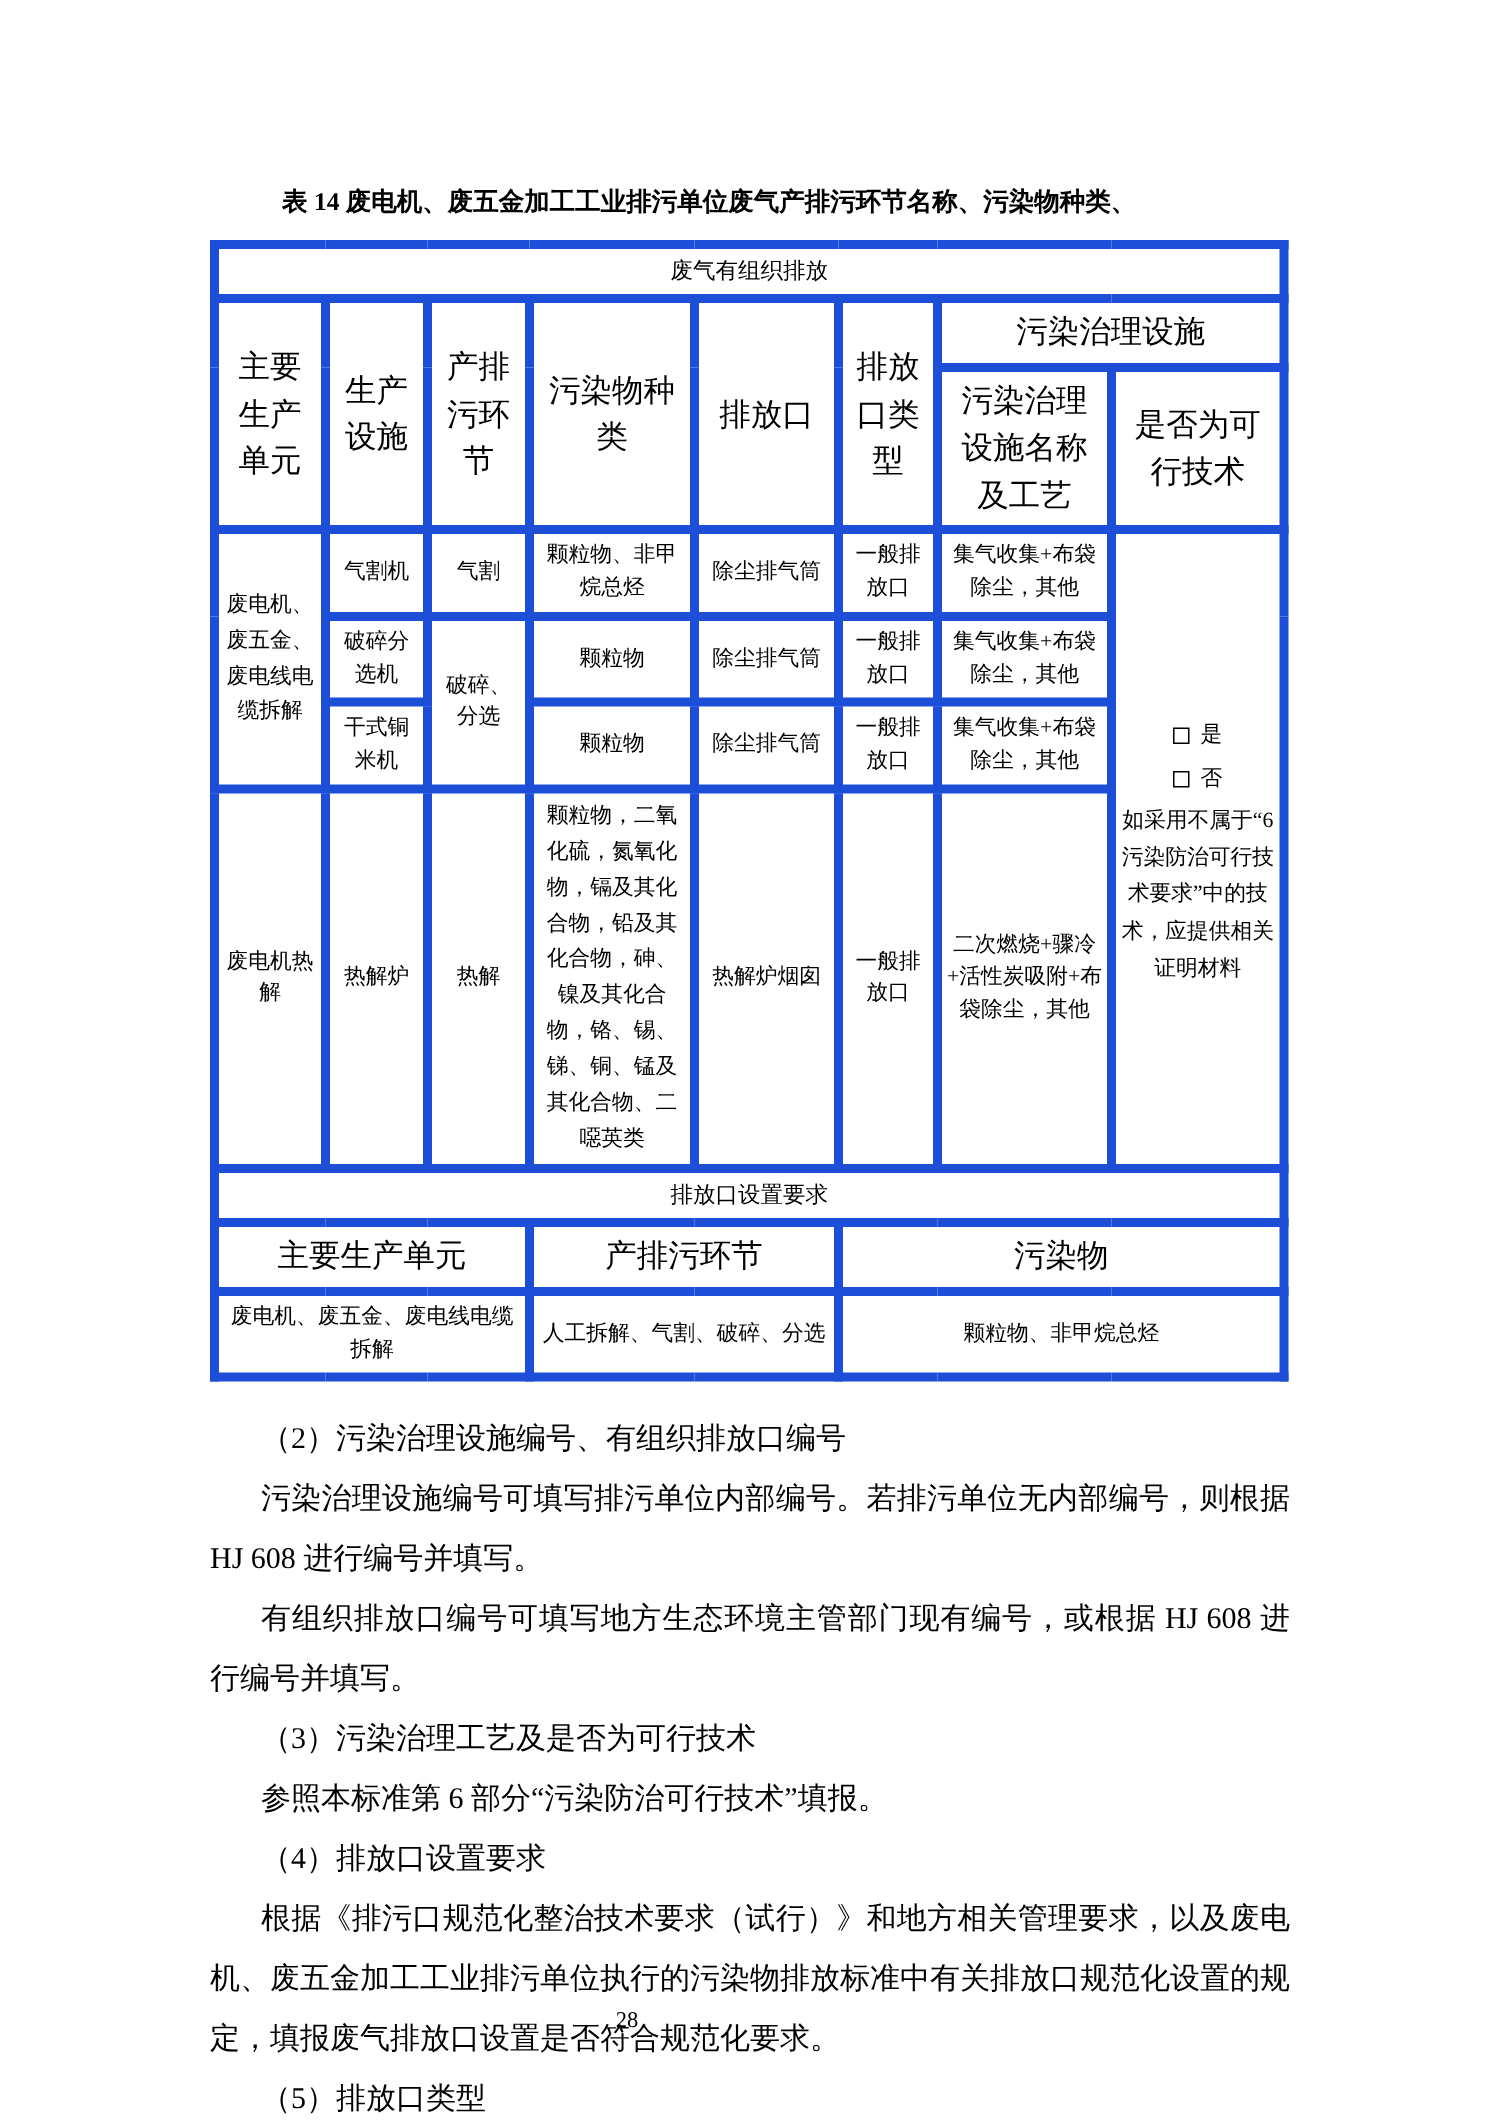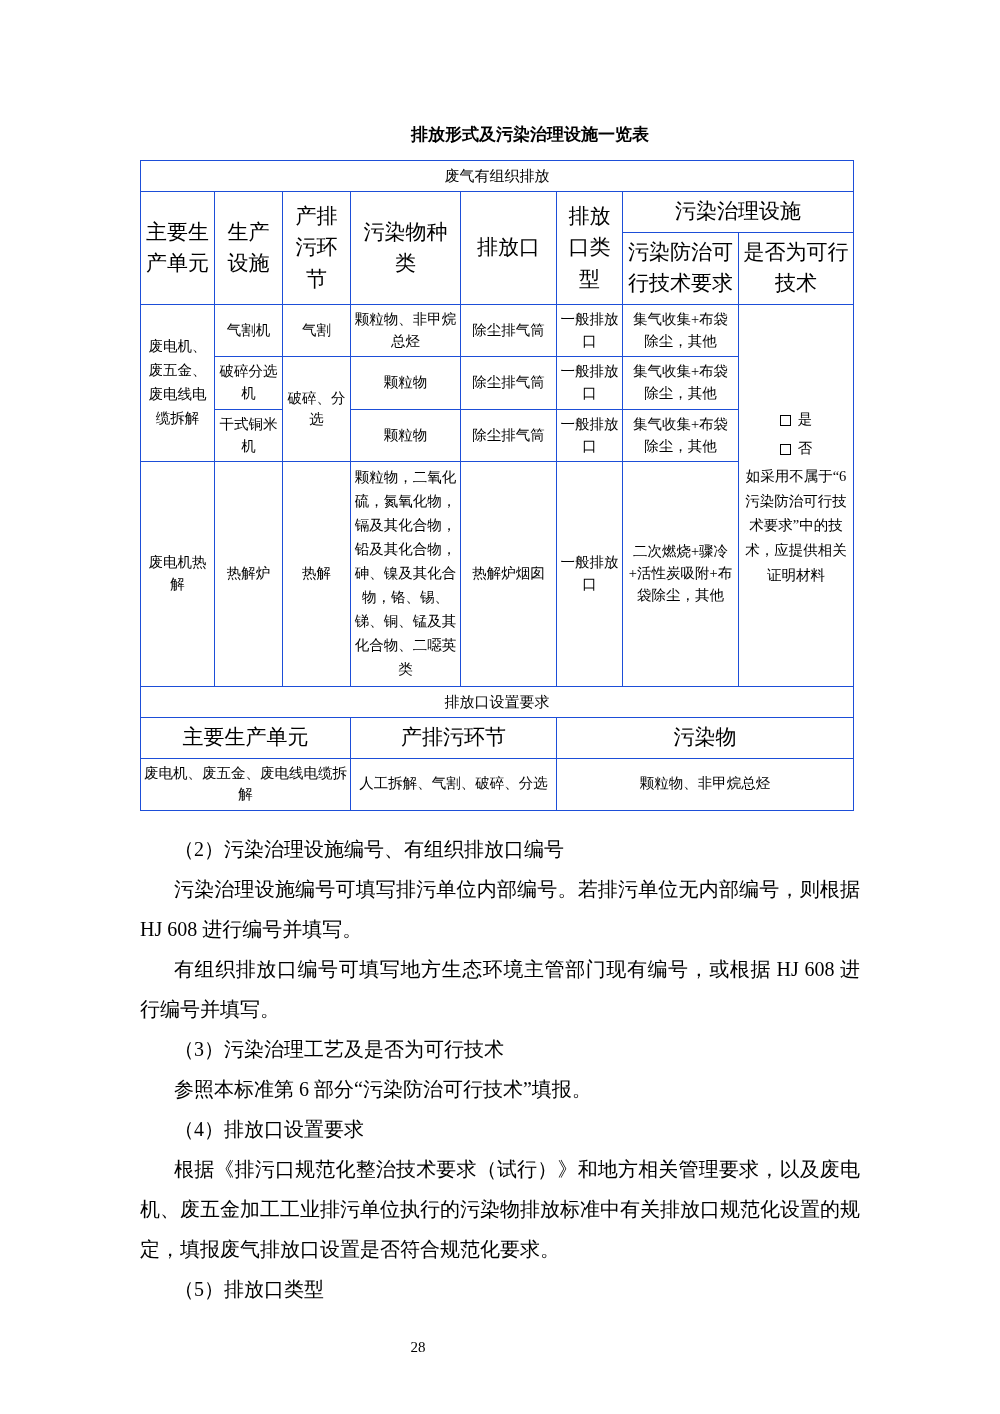--- a/index.html
+++ b/index.html
@@ -41,21 +41,21 @@
   }
 
   table.main {
     width: 713px;
     border-collapse: collapse;
     table-layout: fixed;
     font-size: 14.5px;
     line-height: 1.5;
   }
   table.main td, table.main th {
-    border: 1px solid #1d4ed8;
+    border: 6px solid #1d4ed8;
     text-align: center;
     vertical-align: middle;
     padding: 4px 3px;
     font-weight: normal;
   }
   .band {
     font-weight: bold;
     font-size: 15px;
     padding: 5px 0;
   }
@@ -113,21 +113,21 @@
     text-align: center;
     font-size: 15px;
   }
 </style>
 </head>
 <body>
 
 <div class="page">
 
   <div class="title-block">
-    <span class="title-line title-line-2">排放形式及污染治理设施一览表</span>
+    <span class="title-line title-line-1">表 14 废电机、废五金加工工业排污单位废气产排污环节名称、污染物种类、</span>
   </div>
 
   <table class="main">
     <colgroup>
       <col style="width:74px">
       <col style="width:68px">
       <col style="width:68px">
       <col style="width:110px">
       <col style="width:96px">
       <col style="width:66px">
@@ -141,21 +141,21 @@
       <tr>
         <td class="hdr" rowspan="2">主要生产单元</td>
         <td class="hdr" rowspan="2">生产设施</td>
         <td class="hdr" rowspan="2">产排污环节</td>
         <td class="hdr" rowspan="2">污染物种类</td>
         <td class="hdr" rowspan="2">排放口</td>
         <td class="hdr" rowspan="2">排放口类型</td>
         <td class="hdr" colspan="2">污染治理设施</td>
       </tr>
       <tr>
-        <td class="hdr">污染防治可行技术要求</td>
+        <td class="hdr">污染治理设施名称及工艺</td>
         <td class="hdr">是否为可行技术</td>
       </tr>
 
       <tr>
         <td class="cell-narrow vtext" rowspan="3">废电机、废五金、废电线电缆拆解</td>
         <td class="cell-narrow">气割机</td>
         <td class="cell-narrow">气割</td>
         <td class="cell-narrow">颗粒物、非甲烷总烃</td>
         <td class="cell-narrow">除尘排气筒</td>
         <td class="cell-narrow">一般排放口</td>

